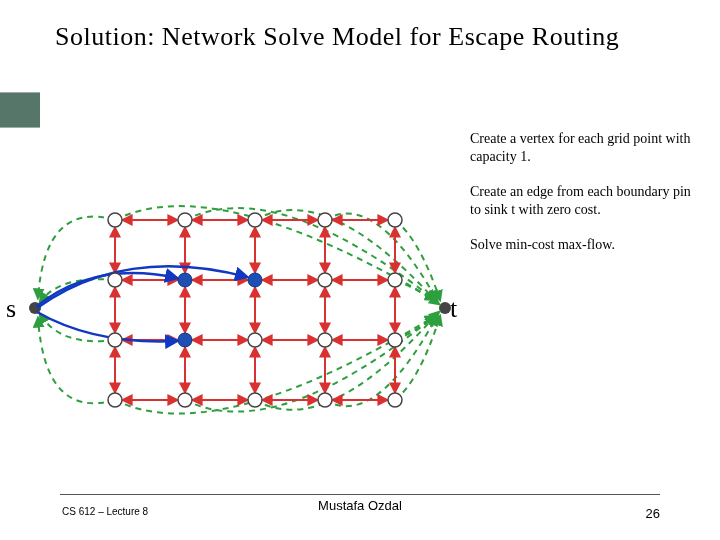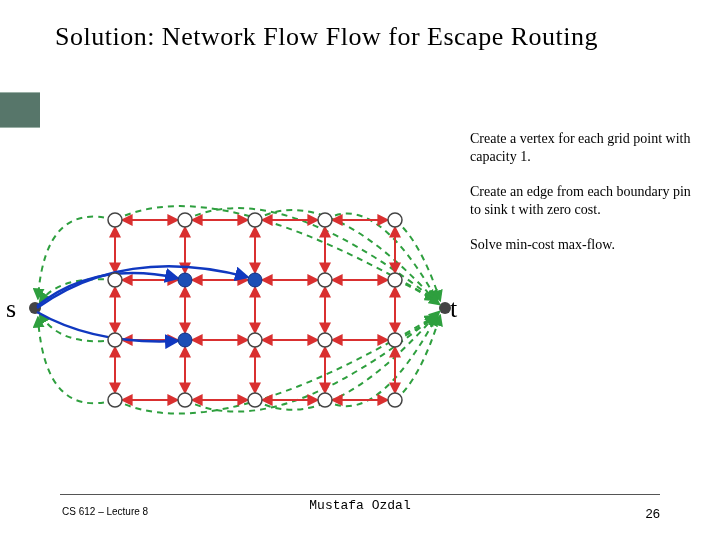--- a/index.html
+++ b/index.html
@@ -74,36 +74,36 @@
     left: 62px;
     font-family: Arial, Helvetica, sans-serif;
     font-size: 10px;
   }
   .footer-center {
     position: absolute;
     top: 498px;
     left: 0;
     width: 720px;
     text-align: center;
-    font-family: Liberation Mono, monospace;
+    font-family: Liberation Sans, sans-serif;
     font-size: 13px;
     line-height: 1.2;
   }
   .footer-right {
     position: absolute;
     top: 506px;
     right: 60px;
     font-family: Arial, Helvetica, sans-serif;
     font-size: 13px;
   }
 </style>
 </head>
 <body>
 
-<div class="title">Solution: Network Flow Flow for Escape Routing</div>
+<div class="title">Solution: Network Solve Model for Escape Routing</div>
 <div class="accent-bar"></div>
 
 <div class="steps">
   <p>Create a vertex for each grid point with capacity 1.</p>
   <p>Create an edge from each boundary pin to sink t with zero cost.</p>
   <p>Solve min-cost max-flow.</p>
 </div>
 
 <span class="s-label">s</span>
 <span class="t-label">t</span>

